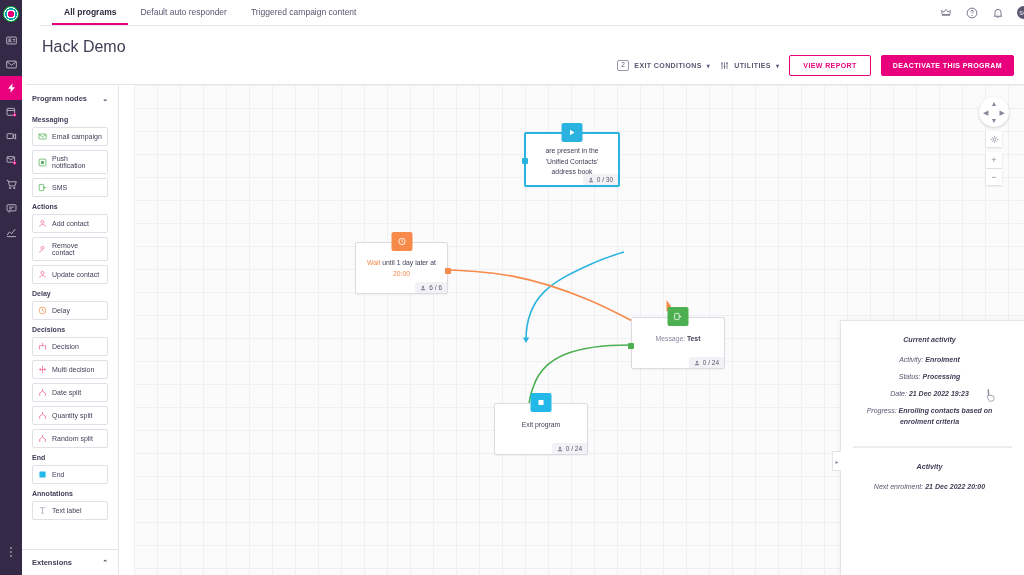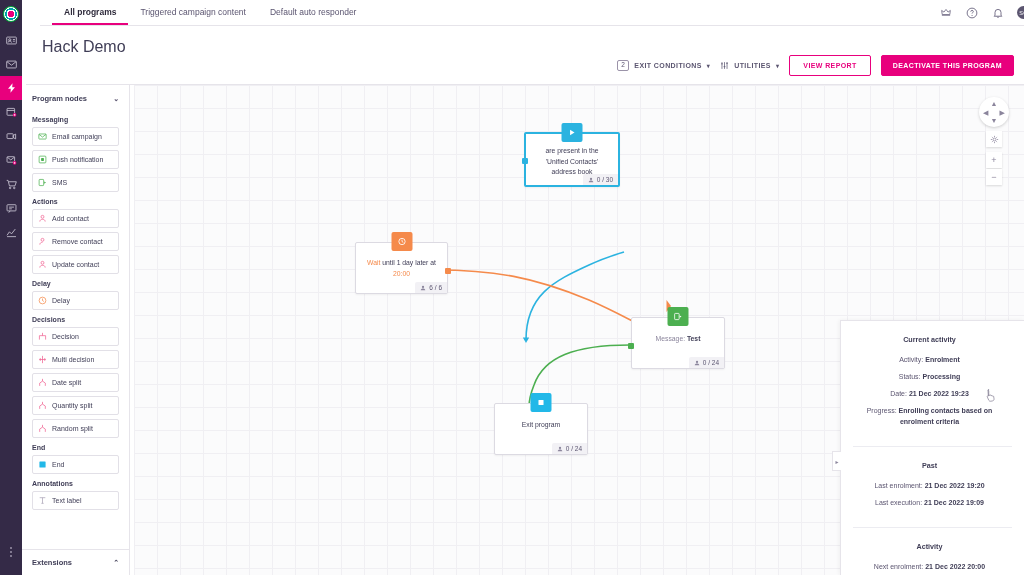--- a/index.html
+++ b/index.html
@@ -88,21 +88,21 @@
     padding: 6px 13px; border-radius: 2px; cursor: pointer; font-family: inherit;
   }
   .btn-solid {
     border: 1px solid #e8007d; color: #fff; background: #e8007d;
     font-size: 7px; font-weight: bold; letter-spacing: .4px; text-transform: uppercase;
     padding: 6px 11px; border-radius: 2px; cursor: pointer; font-family: inherit;
   }
 
   
   .palette {
-    position: absolute; left: 22px; top: 85px; width: 108px; height: 490px;
+    position: absolute; left: 22px; top: 85px; width: 97px; height: 490px;
     background: #ffffff; border-right: 1px solid #e6e4ea;
     display: flex; flex-direction: column;
   }
   .palette-head {
     display: flex; align-items: center; justify-content: space-between;
     padding: 9px 10px 7px 10px; font-size: 7.5px; font-weight: bold; color: #3f3d56; cursor: pointer;
   }
   .palette-body { flex: 1; overflow: hidden; padding: 0 10px; }
   .group-label { font-size: 7px; font-weight: bold; color: #3f3d56; margin: 6px 0 4px 0; }
   .node-chip {
@@ -175,21 +175,21 @@
   .cc-minus { top: 84px; }
 
   
   .activity {
     position: absolute; right: 0; top: 320px; width: 184px; height: 255px;
     background: #ffffff; border-left: 1px solid #e6e4ea; border-top: 1px solid #e6e4ea;
     box-shadow: -1px 0 4px rgba(0,0,0,.05);
     text-align: center; font-size: 7px; color: #5b5570;
     z-index: 20;
   }
-  .act-section { padding: 14px 18px 12px 12px; }
+  .act-section { padding: 14px 18px 12px 12px; font-style: italic; }
   .act-title { font-weight: bold; color: #3f3d56; font-size: 7.2px; margin-bottom: 11px; }
   .act-row { margin-bottom: 7px; line-height: 1.45; }
   .act-row b { color: #3f3d56; }
   .act-div { height: 1px; background: #ececf1; margin: 0 12px; }
   .panel-toggle {
     position: absolute; left: -9px; top: 130px; width: 9px; height: 20px;
     background: #ffffff; border: 1px solid #e6e4ea; border-right: none;
     display: flex; align-items: center; justify-content: center;
     font-size: 6px; color: #8b859c; cursor: pointer;
   }
@@ -272,22 +272,22 @@
     <div class="rail-dots">
       <span></span>
         <span></span>
         <span></span>
     </div>
   </div>
 
   <div class="topbar">
     <div class="tabs">
       <div class="tab active">All programs</div>
+      <div class="tab">Default auto responder</div>
       <div class="tab">Triggered campaign content</div>
-      <div class="tab">Default auto responder</div>
     </div>
     <div class="top-actions">
       <div class="top-icon">
         <svg width="12" height="11" viewBox="0 0 16 16" fill="none" stroke="#6b6580" stroke-width="1.2">
           <path d="M2 12h12M2.5 11l-.8-6 3.3 2.4L8 3.5l3 3.9 3.3-2.4-.8 6z"></path>
         </svg>
       </div>
       <div class="top-icon">
         <svg width="12" height="12" viewBox="0 0 16 16" fill="none" stroke="#6b6580" stroke-width="1.2">
           <circle cx="8" cy="8" r="6.5"></circle>
@@ -601,31 +601,20 @@
         <b>21 Dec 2022 19:23</b>
       </div>
       <div class="act-row">
         <span>Progress:</span>
         <b>Enrolling contacts based on enrolment criteria</b>
       </div>
     </div>
 
     <div class="act-div"></div>
 
-    <div class="act-section">
-      <div class="act-title">Past</div>
-      <div class="act-row">
-        <span>Last enrolment:</span>
-        <b>21 Dec 2022 19:20</b>
-      </div>
-      <div class="act-row">
-        <span>Last execution:</span>
-        <b>21 Dec 2022 19:09</b>
-      </div>
-    </div>
 
     <div class="act-div"></div>
 
     <div class="act-section">
       <div class="act-title">Activity</div>
       <div class="act-row">
         <span>Next enrolment:</span>
         <b>21 Dec 2022 20:00</b>
       </div>
 

